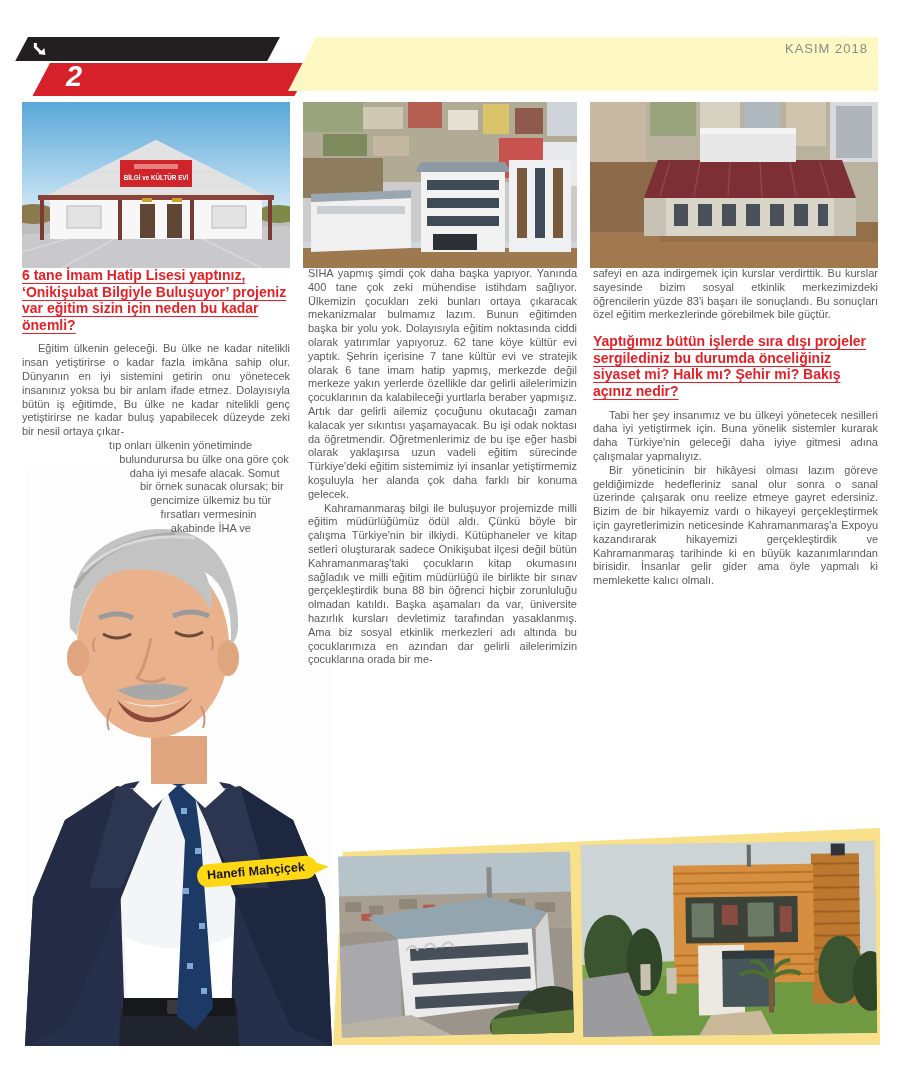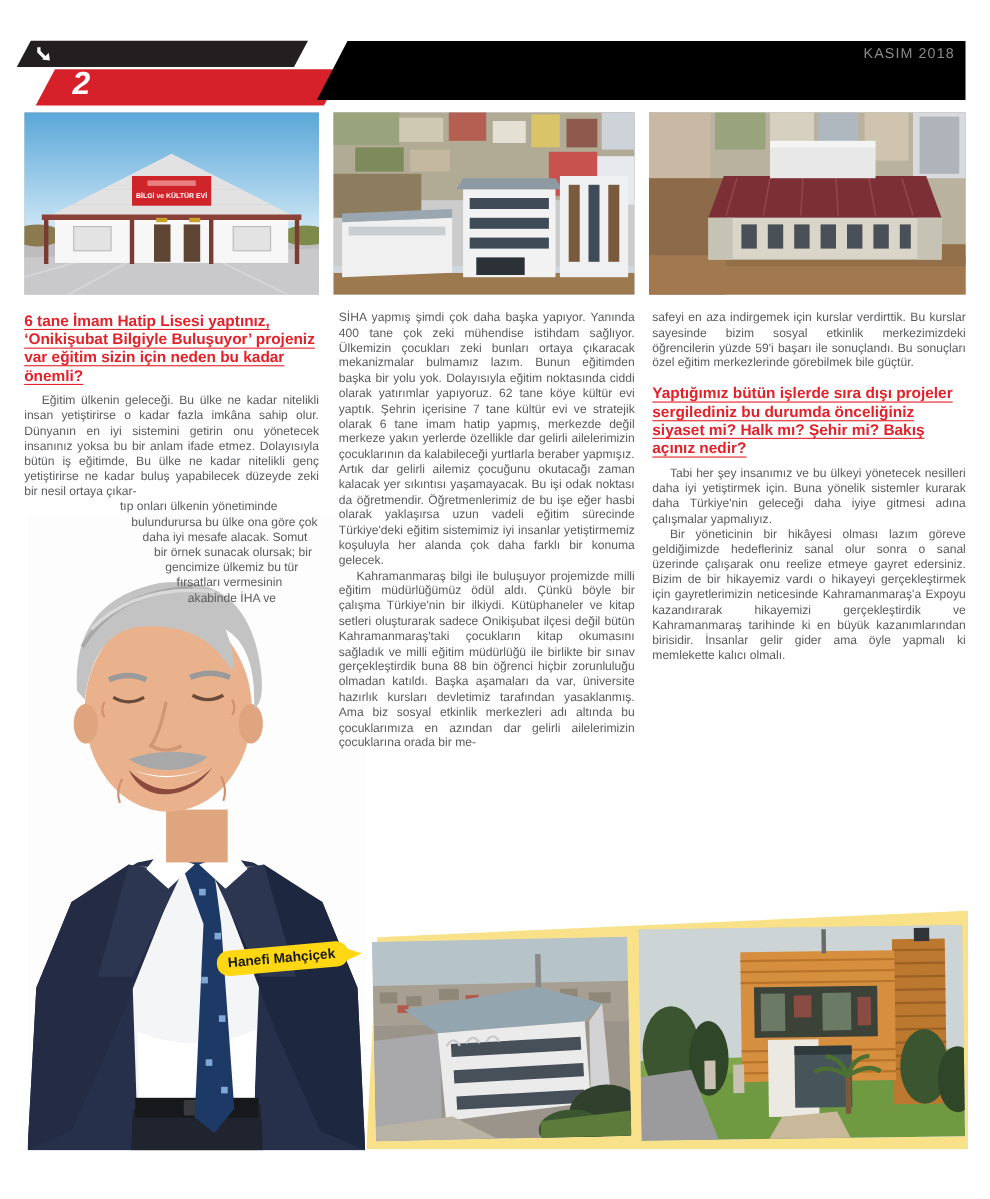--- a/index.html
+++ b/index.html
@@ -15,41 +15,41 @@
   .bar-black .arrow{transform:skewX(28deg);margin-left:10px;line-height:0;}
   .bar-red{
     position:absolute;left:50px;top:63px;width:262px;height:33px;background:#d6212b;
     transform:skewX(-28deg);transform-origin:top left;
   }
   .page-number{
     position:absolute;left:66px;top:60px;color:#ffffff;font-weight:bold;font-style:italic;
     font-size:29px;letter-spacing:1px;z-index:3;
   }
   .bar-gray{
-    position:absolute;left:288px;top:37px;width:590px;height:54px;background:#000000;
+    position:absolute;left:288px;top:37px;width:590px;height:54px;background:#fef9c3;
     clip-path:polygon(28px 0,100% 0,100% 100%,0 100%);
   }
   .issue-date{
     position:absolute;right:10px;top:4px;color:#8a8a8a;font-size:13px;letter-spacing:1px;
   }
   .masthead{
     position:absolute;right:8px;top:19px;display:flex;align-items:center;gap:5px;
   }
   .masthead-title{
     font-family:"Liberation Serif","DejaVu Serif",serif;font-weight:bold;font-size:27px;
     color:#c41e26;letter-spacing:.5px;line-height:1;
   }
   
   .photo{position:absolute;overflow:hidden;background:#cccccc;}
   .photo svg{display:block;}
   #photo-top-1{left:22px;top:102px;width:268px;height:166px;}
   #photo-top-2{left:303px;top:102px;width:274px;height:166px;}
   #photo-top-3{left:590px;top:102px;width:288px;height:166px;}
   
-  .col{position:absolute;top:283px;color:#5a5b5d;font-size:11px;line-height:13.8px;z-index:2;}
+  .col{position:absolute;top:267px;color:#5a5b5d;font-size:11px;line-height:13.8px;z-index:2;}
   #col-1{left:22px;width:268px;}
   #col-2{left:308px;width:269px;}
   #col-3{left:593px;width:285px;}
   .question{
     color:#e32128;font-weight:bold;font-size:14px;line-height:16.6px;
     text-decoration:underline;text-underline-offset:3px;text-decoration-thickness:1px;
     margin:0 0 9px 0;
   }
   .question.mt{margin-top:11px;}
   .para{margin:0 0 0 0;text-align:justify;}
@@ -203,21 +203,21 @@
       <span>tıp onları ülkenin yönetiminde bulundurursa bu ülke ona göre çok daha iyi mesafe alacak. Somut bir örnek sunacak olursak; bir gencimize ülkemiz bu tür fırsatları vermesinin akabinde İHA ve</span>
     </div>
   </div>
 
   <div class="col" id="col-2">
     <div class="para">SİHA yapmış şimdi çok daha başka yapıyor. Yanında 400 tane çok zeki mühendise istihdam sağlıyor. Ülkemizin çocukları zeki bunları ortaya çıkaracak mekanizmalar bulmamız lazım. Bunun eğitimden başka bir yolu yok. Dolayısıyla eğitim noktasında ciddi olarak yatırımlar yapıyoruz. 62 tane köye kültür evi yaptık. Şehrin içerisine 7 tane kültür evi ve stratejik olarak 6 tane imam hatip yapmış, merkezde değil merkeze yakın yerlerde özellikle dar gelirli ailelerimizin çocuklarının da kalabileceği yurtlarla beraber yapmışız. Artık dar gelirli ailemiz çocuğunu okutacağı zaman kalacak yer sıkıntısı yaşamayacak. Bu işi odak noktası da öğretmendir. Öğretmenlerimiz de bu işe eğer hasbi olarak yaklaşırsa uzun vadeli eğitim sürecinde Türkiye'deki eğitim sistemimiz iyi insanlar yetiştirmemiz koşuluyla her alanda çok daha farklı bir konuma gelecek.</div>
     <div class="para indent">Kahramanmaraş bilgi ile buluşuyor projemizde milli eğitim müdürlüğümüz ödül aldı. Çünkü böyle bir çalışma Türkiye'nin bir ilkiydi. Kütüphaneler ve kitap setleri oluşturarak sadece Onikişubat ilçesi değil bütün Kahramanmaraş'taki çocukların kitap okumasını sağladık ve milli eğitim müdürlüğü ile birlikte bir sınav gerçekleştirdik buna 88 bin öğrenci hiçbir zorunluluğu olmadan katıldı. Başka aşamaları da var, üniversite hazırlık kursları devletimiz tarafından yasaklanmış. Ama biz sosyal etkinlik merkezleri adı altında bu çocuklarımıza en azından dar gelirli ailelerimizin çocuklarına orada bir me-</div>
   </div>
 
   <div class="col" id="col-3">
-    <div class="para">safeyi en aza indirgemek için kurslar verdirttik. Bu kurslar sayesinde bizim sosyal etkinlik merkezimizdeki öğrencilerin yüzde 59'i başarı ile sonuçlandı. Bu sonuçları özel eğitim merkezlerinde görebilmek bile güçtür.</div>
+    <div class="para">safeyi en aza indirgemek için kurslar verdirttik. Bu kurslar sayesinde bizim sosyal etkinlik merkezimizdeki öğrencilerin yüzde 83'i başarı ile sonuçlandı. Bu sonuçları özel eğitim merkezlerinde görebilmek bile güçtür.</div>
     <p class="question mt">Yaptığımız bütün işlerde sıra dışı projeler sergilediniz bu durumda önceliğiniz siyaset mi? Halk mı? Şehir mi? Bakış açınız nedir?</p>
     <div class="para indent">Tabi her şey insanımız ve bu ülkeyi yönetecek nesilleri daha iyi yetiştirmek için. Buna yönelik sistemler kurarak daha Türkiye'nin geleceği daha iyiye gitmesi adına çalışmalar yapmalıyız.</div>
     <div class="para indent">Bir yöneticinin bir hikâyesi olması lazım göreve geldiğimizde hedefleriniz sanal olur sonra o sanal üzerinde çalışarak onu reelize etmeye gayret edersiniz. Bizim de bir hikayemiz vardı o hikayeyi gerçekleştirmek için gayretlerimizin neticesinde Kahramanmaraş'a Expoyu kazandırarak hikayemizi gerçekleştirdik ve Kahramanmaraş tarihinde ki en büyük kazanımlarından birisidir. İnsanlar gelir gider ama öyle yapmalı ki memlekette kalıcı olmalı.</div>
   </div>
 
   <div class="portrait">
     <svg width="307" height="578" viewBox="0 0 307 578">
       <rect width="307" height="578" fill="#fdfdfd"></rect>
 
       <polygon points="0,578 8,430 40,352 100,316 150,306 205,316 268,352 300,430 307,578" fill="#27304a"></polygon>

